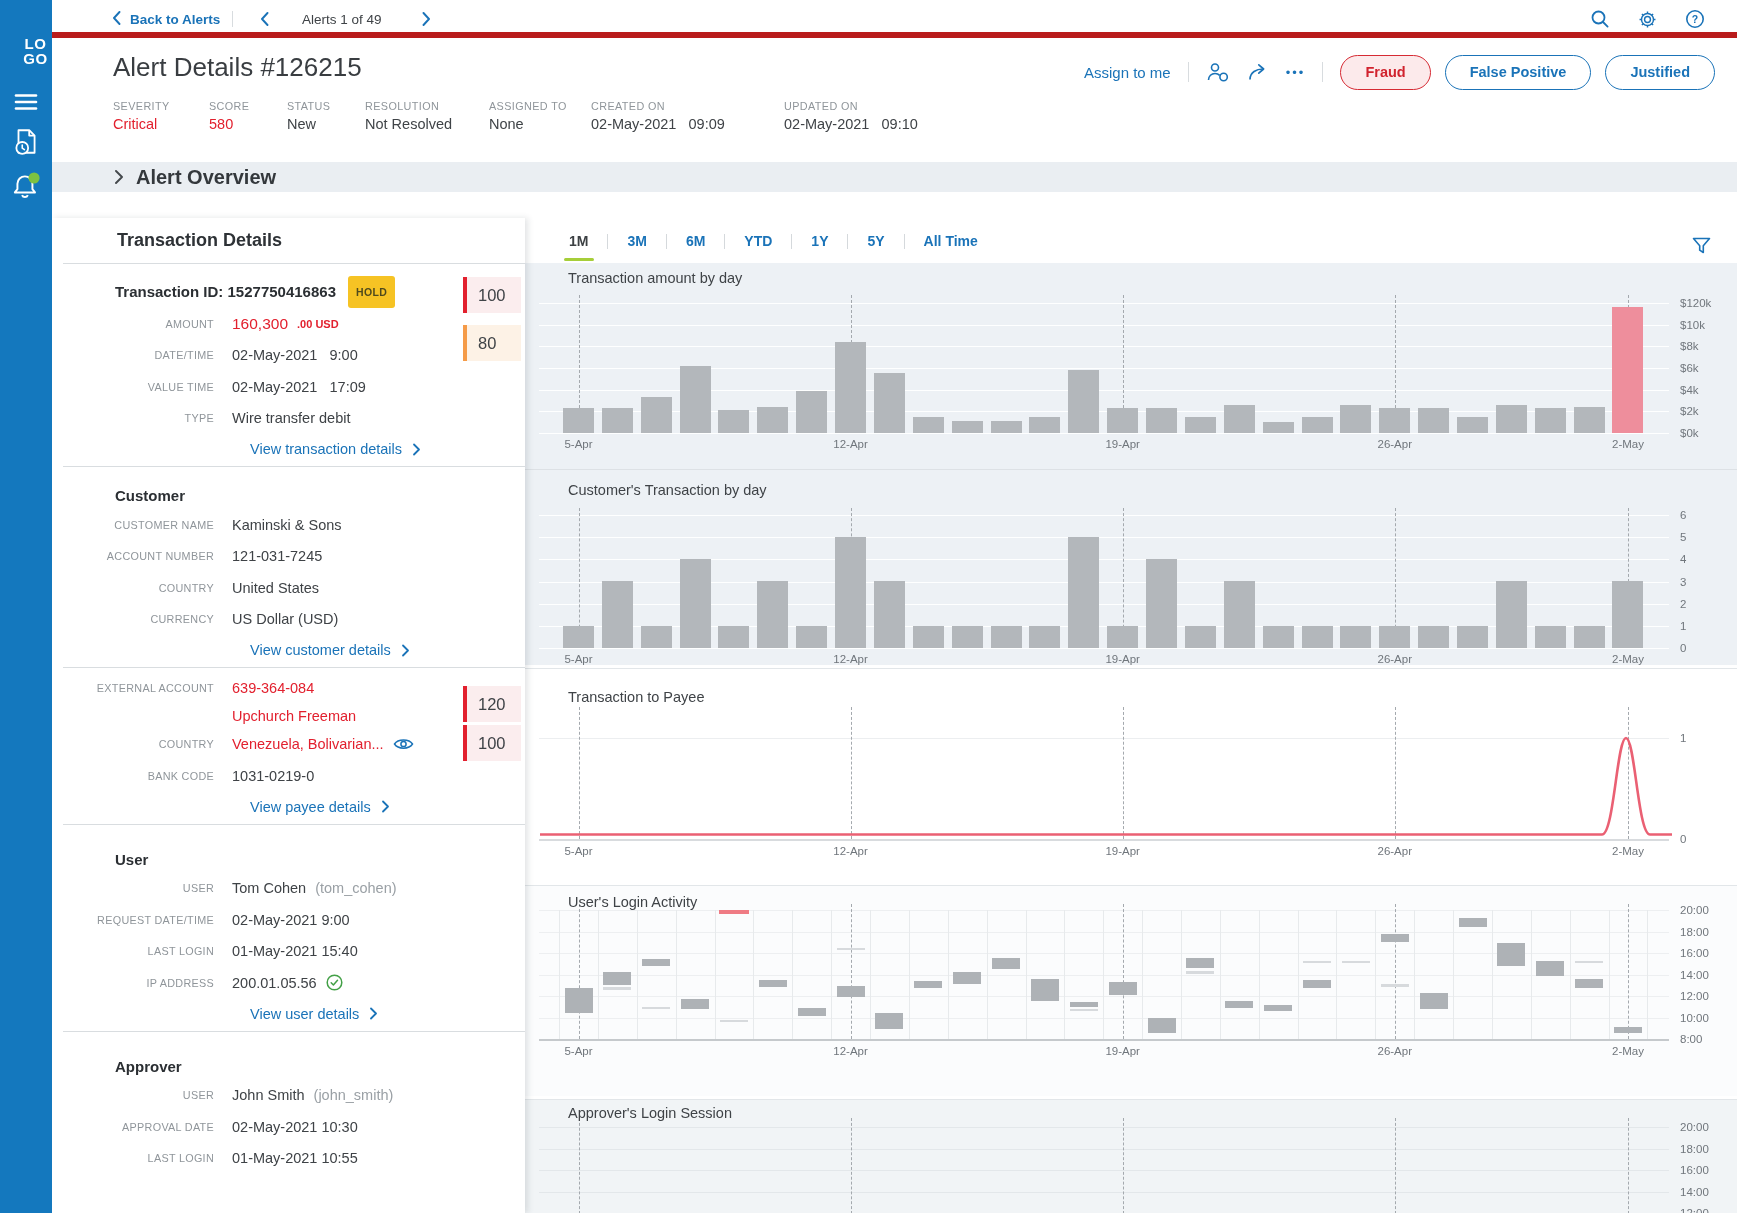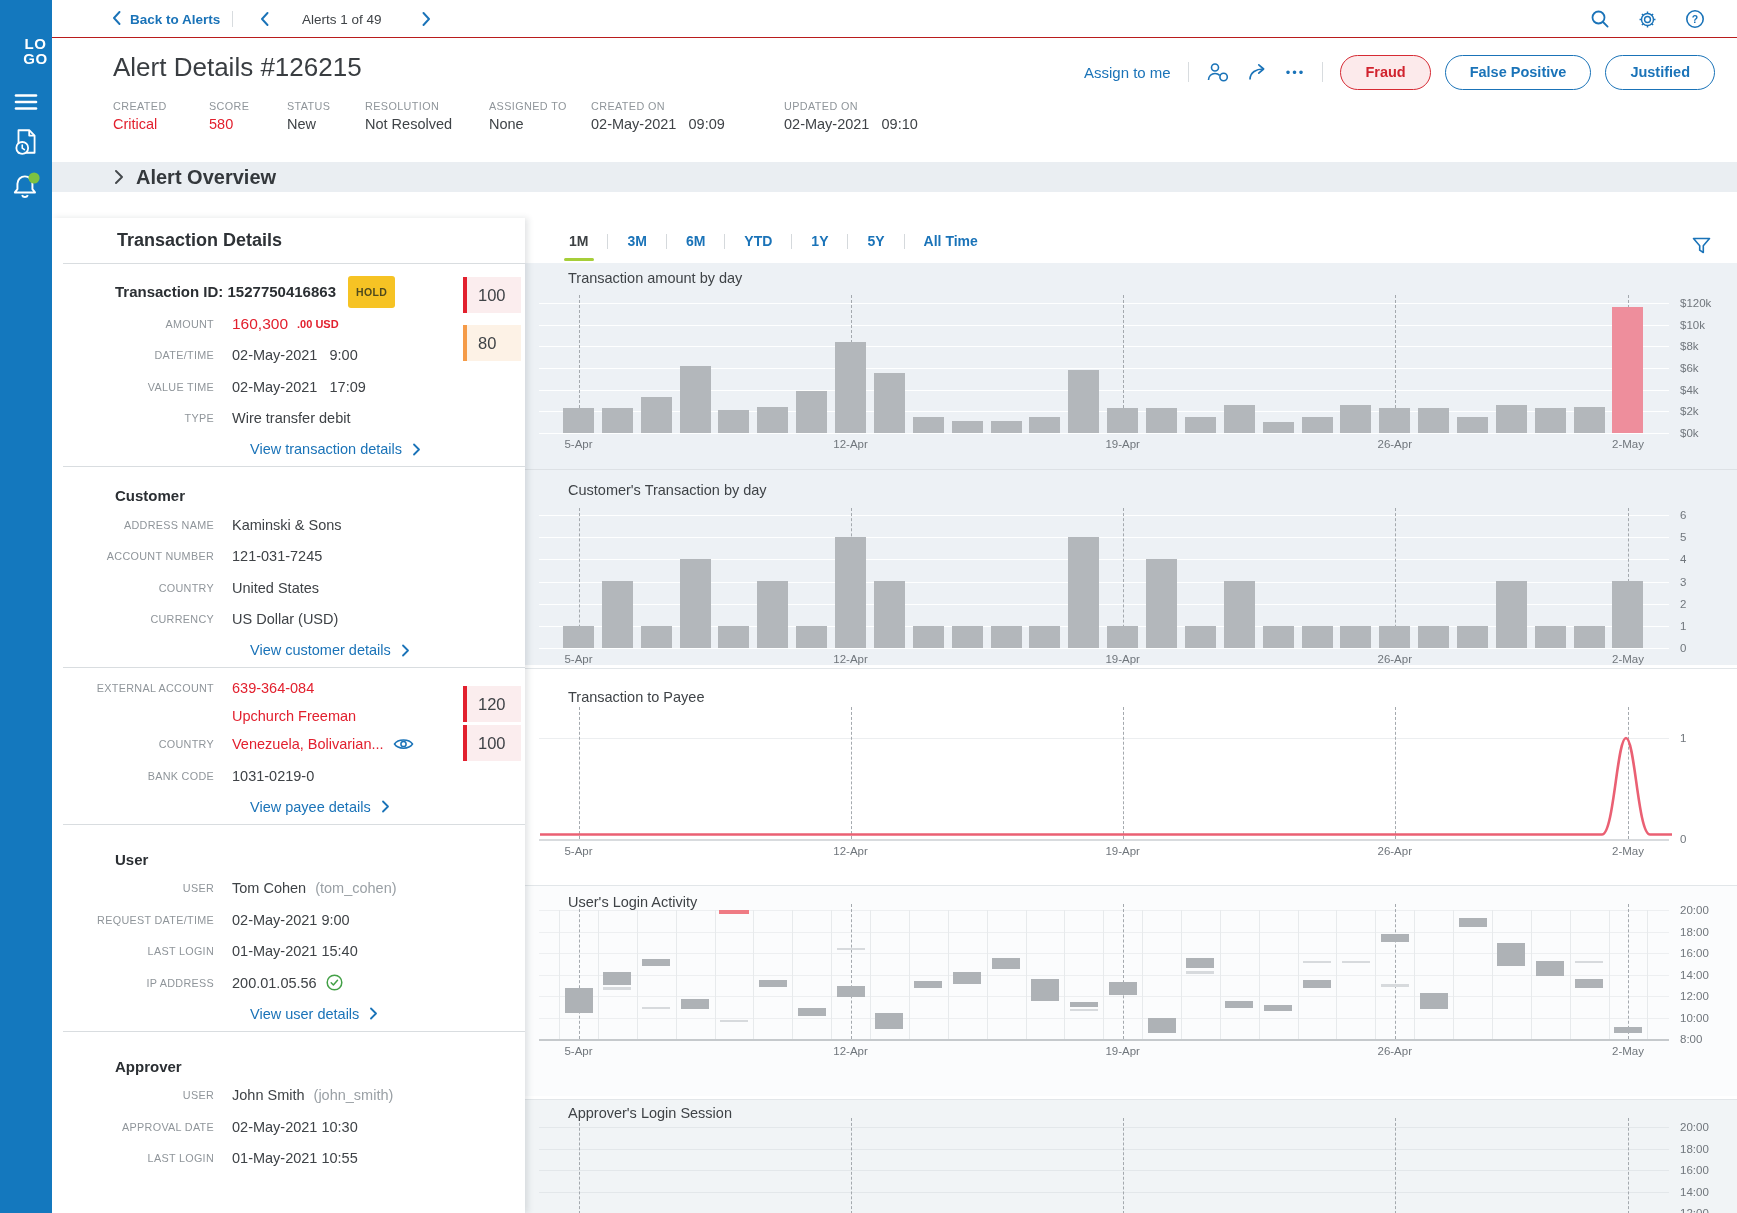--- a/index.html
+++ b/index.html
@@ -8,21 +8,21 @@
          font-family:"Liberation Sans", sans-serif; color:#3E4246; }
 
   
   .sidebar { position:absolute; left:0; top:0; width:52px; height:1213px; background:#1478BE; z-index:30; }
   .logo { position:absolute; left:0; top:36px; width:71px; text-align:center; color:#fff;
           font-weight:700; font-size:15px; line-height:15px; letter-spacing:.5px; cursor:pointer; }
   .sb-icon { position:absolute; left:0; width:52px; display:flex; justify-content:center; cursor:pointer; }
 
   
   .topbar { position:absolute; left:52px; top:0; width:1685px; height:38px; background:#fff;
-            border-bottom:1px solid #b91c1c; z-index:20; }
+            border-bottom:6px solid #b91c1c; z-index:20; }
   .tb-item { position:absolute; top:0; height:38px; display:flex; align-items:center; }
   .tb-back { color:#1A73B8; font-size:13.5px; font-weight:600; gap:9px; cursor:pointer; }
   .tb-pager { color:#3F4347; font-size:13.5px; }
   .tb-sep { width:1px; height:16px; background:#D8DCDF; }
   .tb-chev { cursor:pointer; display:flex; align-items:center; }
 
   
   .alert-header { position:absolute; left:52px; top:38px; width:1685px; height:124px; background:#fff; }
   .page-title { position:absolute; left:61px; top:14px; font-size:26px; font-weight:500; color:#393D41; }
   .hf-label { position:absolute; font-size:10.8px; color:#8F959A; letter-spacing:.4px; }
@@ -164,21 +164,21 @@
     <svg width="20" height="20" viewBox="0 0 20 20">
         <circle cx="10" cy="10" r="8.2" fill="none" stroke="#1A73B8" stroke-width="1.6"></circle>
         <text x="10" y="13.8" text-anchor="middle" font-size="10.5" font-weight="bold" fill="#1A73B8" font-family="Liberation Sans, sans-serif">?</text>
       </svg>
   </div>
 </div>
 
 <div class="alert-header">
   <div class="page-title">Alert Details #126215</div>
   <div id="header-fields">
-      <div class="hf-label" style="left: 61px; top: 62px;">CREATED</div>
+      <div class="hf-label" style="left: 61px; top: 62px;">SEVERITY</div>
       <div class="hf-value red" style="left: 61px; top: 78px;">Critical</div>
       <div class="hf-label" style="left: 157px; top: 62px;">SCORE</div>
       <div class="hf-value red" style="left: 157px; top: 78px;">580</div>
       <div class="hf-label" style="left: 235px; top: 62px;">STATUS</div>
       <div class="hf-value" style="left: 235px; top: 78px;">New</div>
       <div class="hf-label" style="left: 313px; top: 62px;">RESOLUTION</div>
       <div class="hf-value" style="left: 313px; top: 78px;">Not Resolved</div>
       <div class="hf-label" style="left: 437px; top: 62px;">ASSIGNED TO</div>
       <div class="hf-value" style="left: 437px; top: 78px;">None</div>
       <div class="hf-label" style="left: 539px; top: 62px;">CREATED ON</div>
@@ -256,21 +256,21 @@
             </svg>
           </span>
         </div>
       </div>
       <div class="sdiv"></div>
       <div class="psec" style="padding-top: 4px;">
         <div class="psec-head">
           <span>Customer</span>
         </div>
         <div class="prow">
-          <span class="plabel">ADDRESS NAME</span>
+          <span class="plabel">CUSTOMER NAME</span>
           <span class="pvalue"><span>Kaminski &amp; Sons</span></span>
         </div>
         <div class="prow">
           <span class="plabel">ACCOUNT NUMBER</span>
           <span class="pvalue"><span>121-031-7245</span></span>
         </div>
         <div class="prow">
           <span class="plabel">COUNTRY</span>
           <span class="pvalue"><span>United States</span></span>
         </div>

